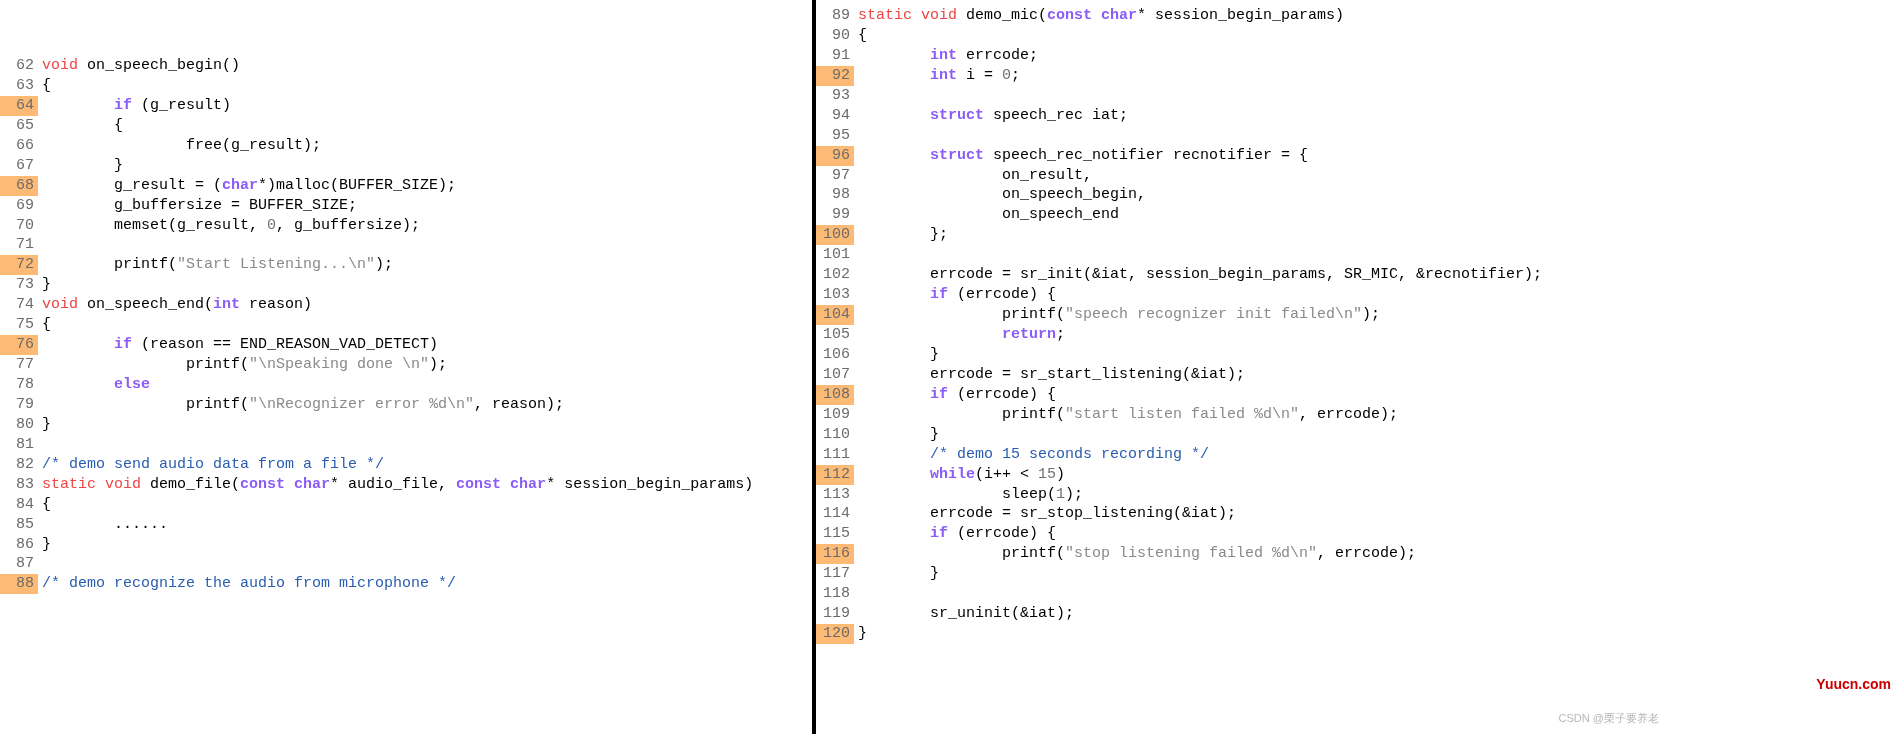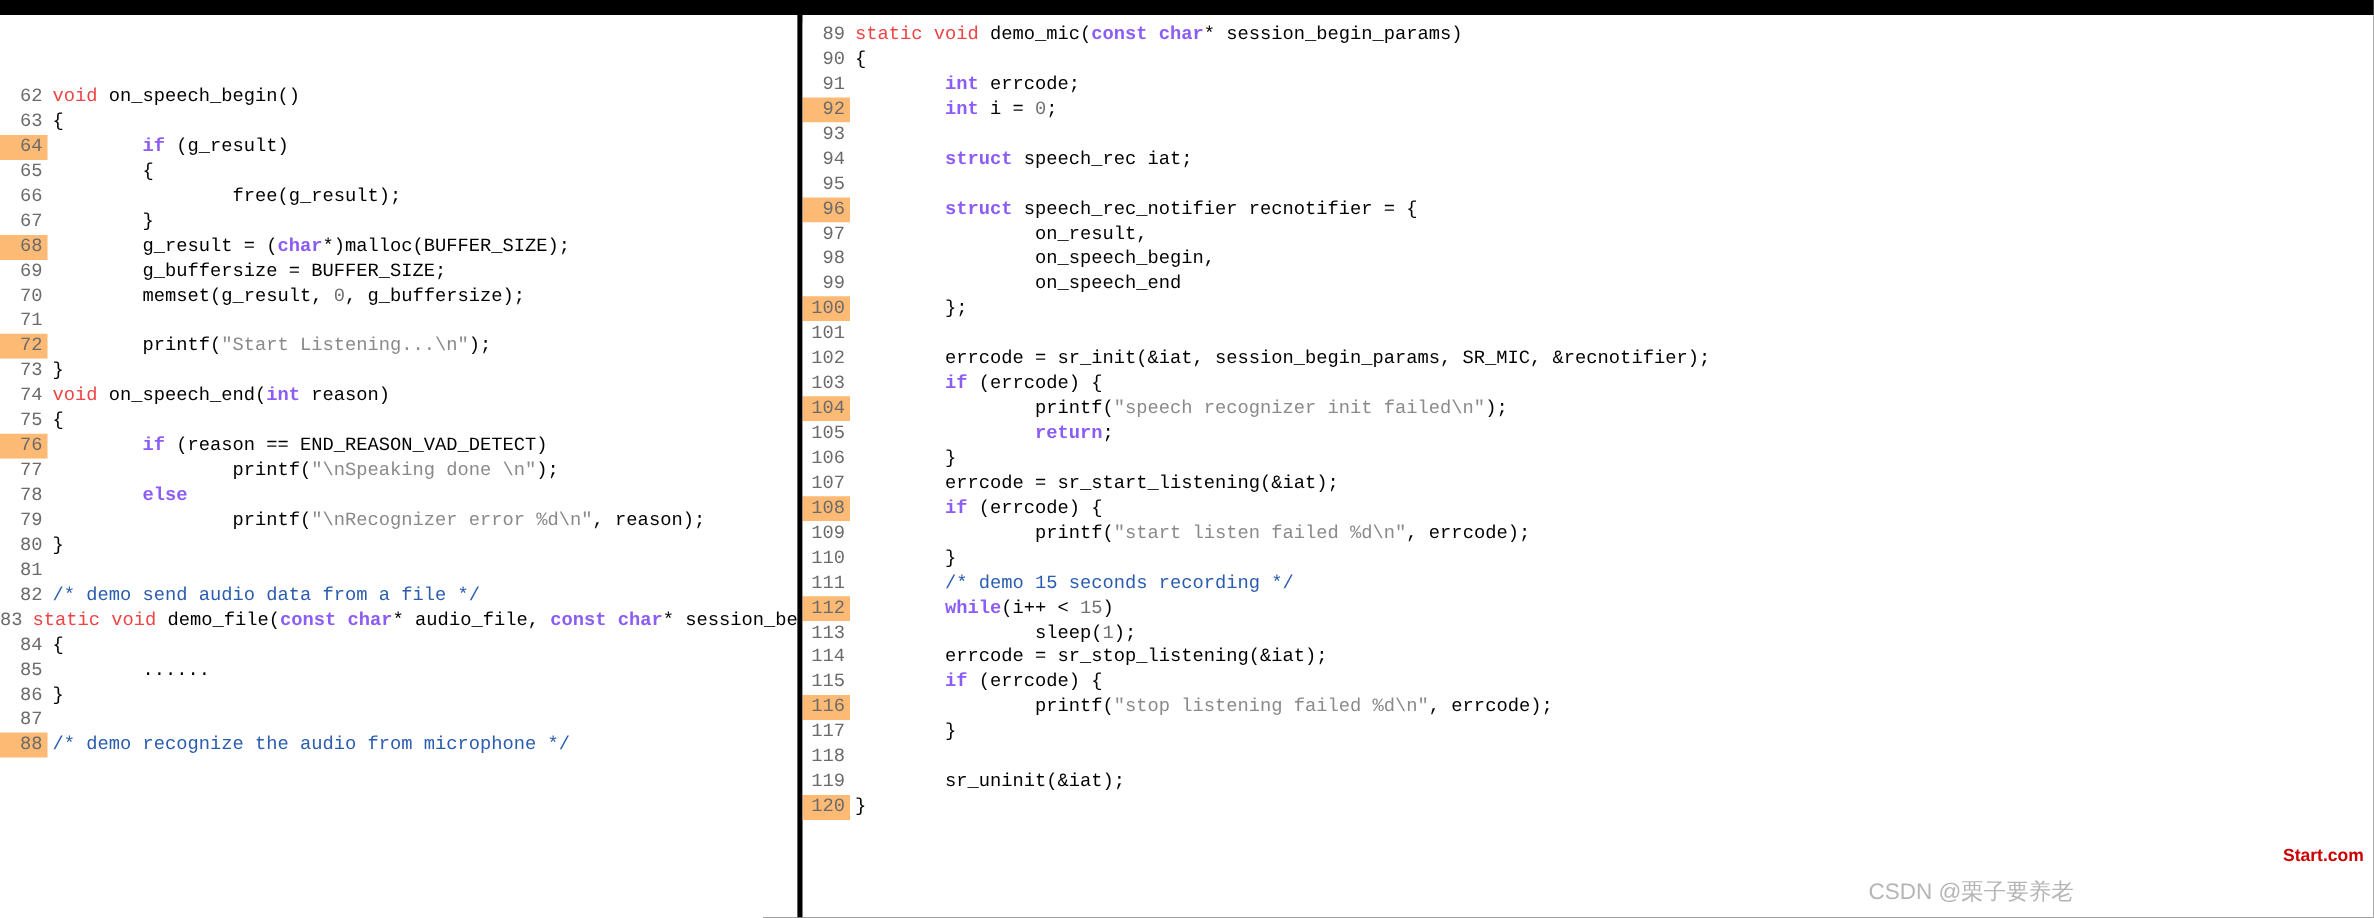--- a/index.html
+++ b/index.html
@@ -12,24 +12,23 @@
     display: flex;
     width: 1899px;
     height: 734px;
     overflow: hidden;
     position: relative;
   }
   .panel {
     background: #fff;
     white-space: pre;
     overflow: hidden;
-    margin-top: 12px;
   }
   .panel.left {
-    width: 638px;
+    width: 812px;
     padding-top: 56px;
   }
   .panel.right {
     flex: 1;
     padding-top: 6px;
     border-left: 4px solid #000;
   }
   .line {
     display: flex;
   }
@@ -59,23 +58,23 @@
     font-family: sans-serif;
     font-size: 14px;
     font-weight: bold;
   }
   .watermark-csdn {
     position: absolute;
     right: 240px;
     bottom: 8px;
     color: rgba(120,120,120,0.55);
     font-family: sans-serif;
-    font-size: 18px;
+    font-size: 11px;
   }
 </style>
 </head>
 <body>
 
 <div class="panel left" id="panel-left"><div class="line"><span class="gutter">62</span><span class="code"><span class="kwg">void</span><span> on_speech_begin()</span></span></div><div class="line"><span class="gutter">63</span><span class="code"><span>{</span></span></div><div class="line"><span class="gutter hl">64</span><span class="code"><span>        </span><span class="kw">if</span><span> (g_result)</span></span></div><div class="line"><span class="gutter">65</span><span class="code"><span>        {</span></span></div><div class="line"><span class="gutter">66</span><span class="code"><span>                free(g_result);</span></span></div><div class="line"><span class="gutter">67</span><span class="code"><span>        }</span></span></div><div class="line"><span class="gutter hl">68</span><span class="code"><span>        g_result = (</span><span class="kw">char</span><span>*)malloc(BUFFER_SIZE);</span></span></div><div class="line"><span class="gutter">69</span><span class="code"><span>        g_buffersize = BUFFER_SIZE;</span></span></div><div class="line"><span class="gutter">70</span><span class="code"><span>        memset(g_result, </span><span class="num">0</span><span>, g_buffersize);</span></span></div><div class="line"><span class="gutter">71</span><span class="code"><span></span></span></div><div class="line"><span class="gutter hl">72</span><span class="code"><span>        printf(</span><span class="str">"Start Listening...\n"</span><span>);</span></span></div><div class="line"><span class="gutter">73</span><span class="code"><span>}</span></span></div><div class="line"><span class="gutter">74</span><span class="code"><span class="kwg">void</span><span> on_speech_end(</span><span class="kw">int</span><span> reason)</span></span></div><div class="line"><span class="gutter">75</span><span class="code"><span>{</span></span></div><div class="line"><span class="gutter hl">76</span><span class="code"><span>        </span><span class="kw">if</span><span> (reason == END_REASON_VAD_DETECT)</span></span></div><div class="line"><span class="gutter">77</span><span class="code"><span>                printf(</span><span class="str">"\nSpeaking done \n"</span><span>);</span></span></div><div class="line"><span class="gutter">78</span><span class="code"><span>        </span><span class="kw">else</span></span></div><div class="line"><span class="gutter">79</span><span class="code"><span>                printf(</span><span class="str">"\nRecognizer error %d\n"</span><span>, reason);</span></span></div><div class="line"><span class="gutter">80</span><span class="code"><span>}</span></span></div><div class="line"><span class="gutter">81</span><span class="code"><span></span></span></div><div class="line"><span class="gutter">82</span><span class="code"><span class="cmt">/* demo send audio data from a file */</span></span></div><div class="line"><span class="gutter">83</span><span class="code"><span class="kwg">static void</span><span> demo_file(</span><span class="kw">const char</span><span>* audio_file, </span><span class="kw">const char</span><span>* session_begin_params)</span></span></div><div class="line"><span class="gutter">84</span><span class="code"><span>{</span></span></div><div class="line"><span class="gutter">85</span><span class="code"><span>        ......</span></span></div><div class="line"><span class="gutter">86</span><span class="code"><span>}</span></span></div><div class="line"><span class="gutter">87</span><span class="code"><span></span></span></div><div class="line"><span class="gutter hl">88</span><span class="code"><span class="cmt">/* demo recognize the audio from microphone */</span></span></div></div>
 <div class="panel right" id="panel-right"><div class="line"><span class="gutter">89</span><span class="code"><span class="kwg">static void</span><span> demo_mic(</span><span class="kw">const char</span><span>* session_begin_params)</span></span></div><div class="line"><span class="gutter">90</span><span class="code"><span>{</span></span></div><div class="line"><span class="gutter">91</span><span class="code"><span>        </span><span class="kw">int</span><span> errcode;</span></span></div><div class="line"><span class="gutter hl">92</span><span class="code"><span>        </span><span class="kw">int</span><span> i = </span><span class="num">0</span><span>;</span></span></div><div class="line"><span class="gutter">93</span><span class="code"><span></span></span></div><div class="line"><span class="gutter">94</span><span class="code"><span>        </span><span class="kw">struct</span><span> speech_rec iat;</span></span></div><div class="line"><span class="gutter">95</span><span class="code"><span></span></span></div><div class="line"><span class="gutter hl">96</span><span class="code"><span>        </span><span class="kw">struct</span><span> speech_rec_notifier recnotifier = {</span></span></div><div class="line"><span class="gutter">97</span><span class="code"><span>                on_result,</span></span></div><div class="line"><span class="gutter">98</span><span class="code"><span>                on_speech_begin,</span></span></div><div class="line"><span class="gutter">99</span><span class="code"><span>                on_speech_end</span></span></div><div class="line"><span class="gutter hl">100</span><span class="code"><span>        };</span></span></div><div class="line"><span class="gutter">101</span><span class="code"><span></span></span></div><div class="line"><span class="gutter">102</span><span class="code"><span>        errcode = sr_init(&amp;iat, session_begin_params, SR_MIC, &amp;recnotifier);</span></span></div><div class="line"><span class="gutter">103</span><span class="code"><span>        </span><span class="kw">if</span><span> (errcode) {</span></span></div><div class="line"><span class="gutter hl">104</span><span class="code"><span>                printf(</span><span class="str">"speech recognizer init failed\n"</span><span>);</span></span></div><div class="line"><span class="gutter">105</span><span class="code"><span>                </span><span class="kw">return</span><span>;</span></span></div><div class="line"><span class="gutter">106</span><span class="code"><span>        }</span></span></div><div class="line"><span class="gutter">107</span><span class="code"><span>        errcode = sr_start_listening(&amp;iat);</span></span></div><div class="line"><span class="gutter hl">108</span><span class="code"><span>        </span><span class="kw">if</span><span> (errcode) {</span></span></div><div class="line"><span class="gutter">109</span><span class="code"><span>                printf(</span><span class="str">"start listen failed %d\n"</span><span>, errcode);</span></span></div><div class="line"><span class="gutter">110</span><span class="code"><span>        }</span></span></div><div class="line"><span class="gutter">111</span><span class="code"><span>        </span><span class="cmt">/* demo 15 seconds recording */</span></span></div><div class="line"><span class="gutter hl">112</span><span class="code"><span>        </span><span class="kw">while</span><span>(i++ &lt; </span><span class="num">15</span><span>)</span></span></div><div class="line"><span class="gutter">113</span><span class="code"><span>                sleep(</span><span class="num">1</span><span>);</span></span></div><div class="line"><span class="gutter">114</span><span class="code"><span>        errcode = sr_stop_listening(&amp;iat);</span></span></div><div class="line"><span class="gutter">115</span><span class="code"><span>        </span><span class="kw">if</span><span> (errcode) {</span></span></div><div class="line"><span class="gutter hl">116</span><span class="code"><span>                printf(</span><span class="str">"stop listening failed %d\n"</span><span>, errcode);</span></span></div><div class="line"><span class="gutter">117</span><span class="code"><span>        }</span></span></div><div class="line"><span class="gutter">118</span><span class="code"><span></span></span></div><div class="line"><span class="gutter">119</span><span class="code"><span>        sr_uninit(&amp;iat);</span></span></div><div class="line"><span class="gutter hl">120</span><span class="code"><span>}</span></span></div></div>
 
-<div class="watermark-right">Start.com</div>
+<div class="watermark-right">Yuucn.com</div>
 <div class="watermark-csdn">CSDN @栗子要养老</div>
 
 </body></html>

